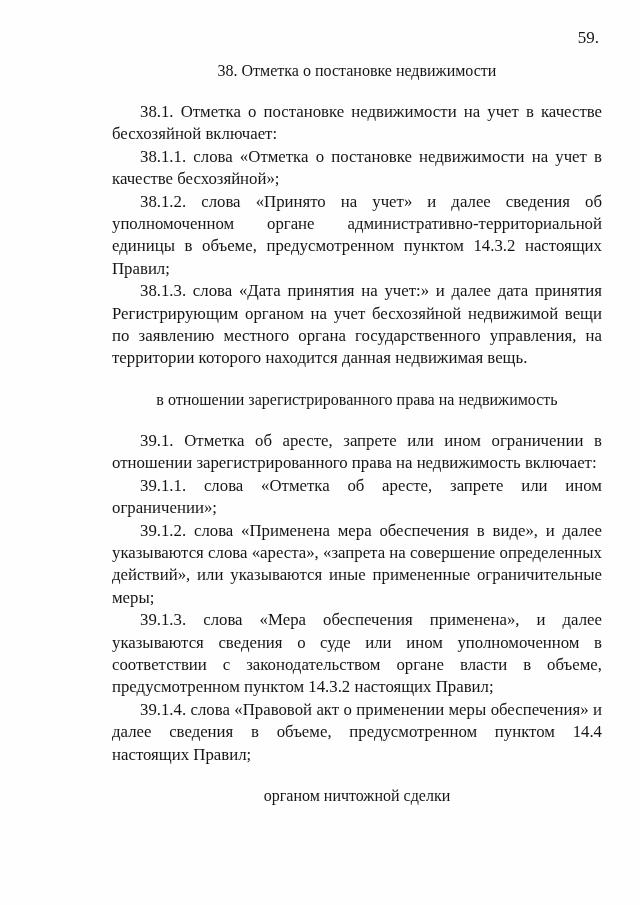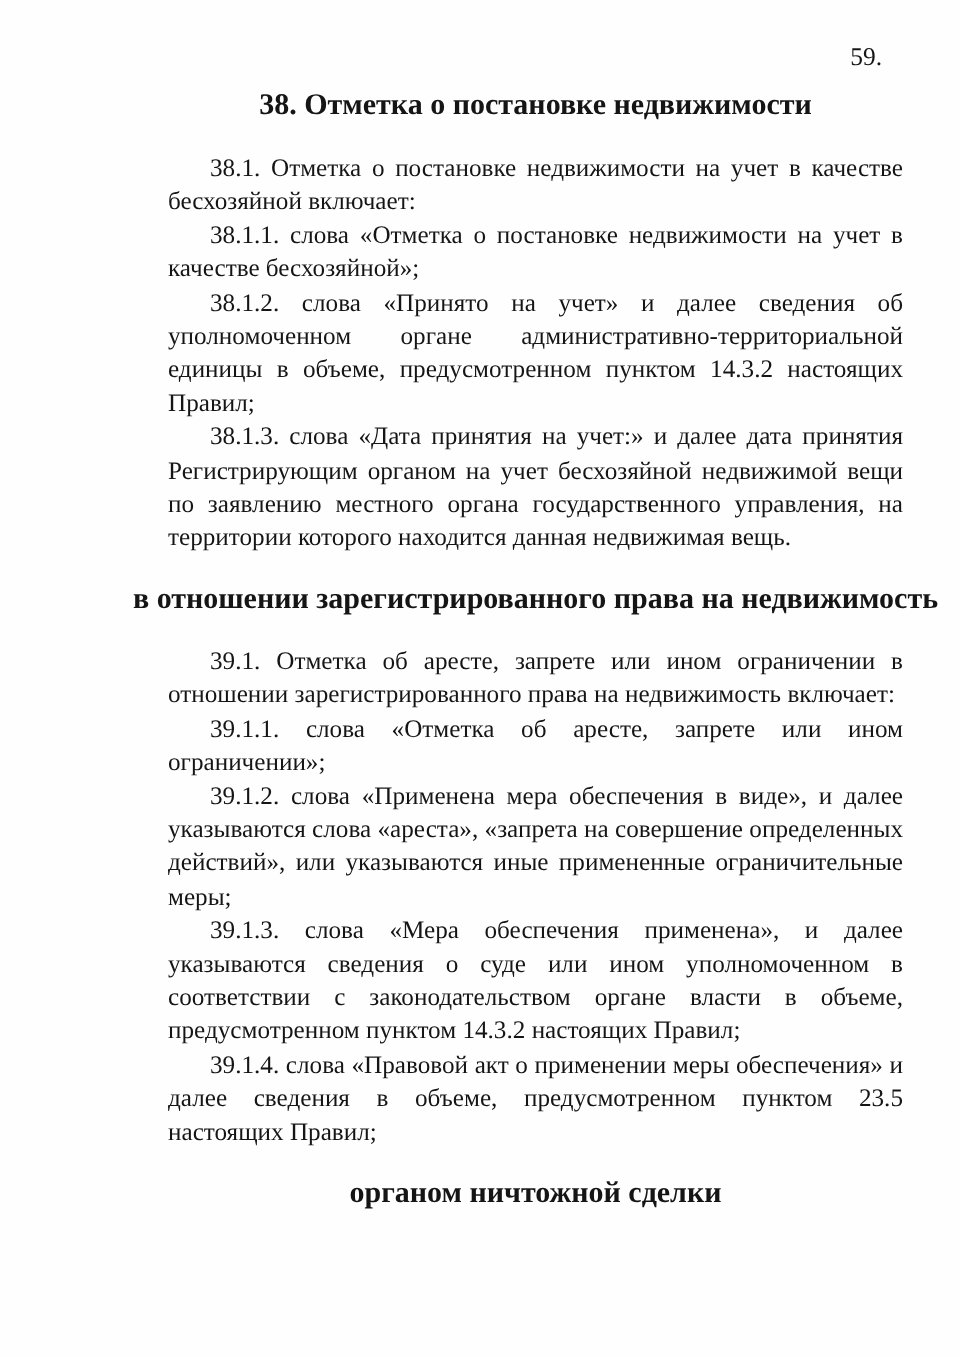--- a/index.html
+++ b/index.html
@@ -11,33 +11,33 @@
       width: 640px;
       height: 905px;
       position: relative;
       overflow: hidden;
       font-family: "Liberation Serif", "DejaVu Serif", serif;
       color: #151515;
     }
     .page-number {
       position: absolute;
       top: 28px;
-      right: 52px;
+      right: 41px;
       font-size: 17px;
     }
     .content {
       position: absolute;
       left: 112px;
       width: 490px;
       top: 60px;
     }
     .heading {
-      font-weight: bold;
+      font-weight: normal;
       text-align: center;
-      font-size: 20px;
+      font-size: 16px;
       line-height: 21px;
       margin: 0 -30px;
     }
     .heading span { display: block; }
     .para {
       font-size: 16.8px;
       line-height: 22.4px;
       text-align: justify;
       text-indent: 28px;
       margin: 0;
@@ -68,21 +68,21 @@
 
   <div class="section">
     <div class="heading">
       <span>в отношении зарегистрированного права на недвижимость</span>
     </div>
     <div class="gap-after-heading"></div>
     <p class="para">39.1. Отметка об аресте, запрете или ином ограничении в отношении зарегистрированного права на недвижимость включает:</p>
     <p class="para">39.1.1. слова «Отметка об аресте, запрете или ином ограничении»;</p>
     <p class="para">39.1.2. слова «Применена мера обеспечения в виде», и далее указываются слова «ареста», «запрета на совершение определенных действий», или указываются иные примененные ограничительные меры;</p>
     <p class="para">39.1.3. слова «Мера обеспечения применена», и далее указываются сведения о суде или ином уполномоченном в соответствии с законодательством органе власти в объеме, предусмотренном пунктом 14.3.2 настоящих Правил;</p>
-    <p class="para">39.1.4. слова «Правовой акт о применении меры обеспечения» и далее сведения в объеме, предусмотренном пунктом 23.5 настоящих Правил;</p>
+    <p class="para">39.1.4. слова «Правовой акт о применении меры обеспечения» и далее сведения в объеме, предусмотренном пунктом 14.4 настоящих Правил;</p>
   </div>
 
   <div class="gap-before-heading"></div>
 
   <div class="section">
     <div class="heading">
       <span>органом ничтожной сделки</span>
     </div>
 
   </div>

